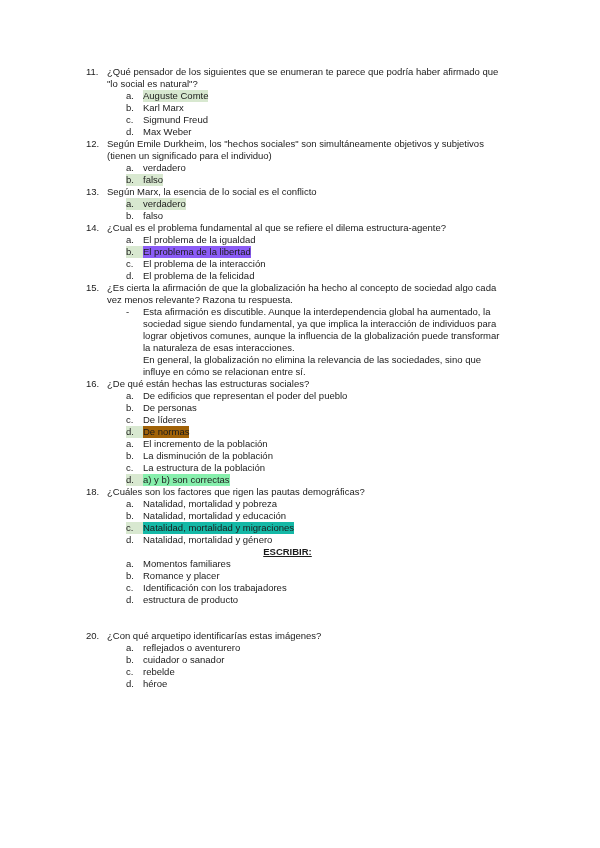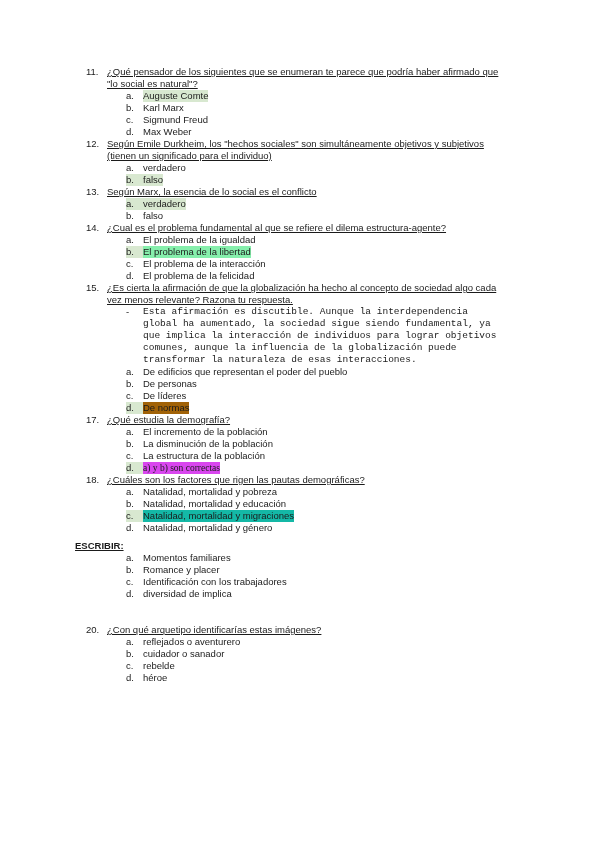--- a/index.html
+++ b/index.html
@@ -25,21 +25,20 @@
   }
   .q-head {
     display: flex;
   }
   .q-num {
     width: 21px;
     flex-shrink: 0;
   }
   .q-text {
     flex: 1;
-    text-decoration: underline;
   }
   .option {
     display: flex;
     margin-left: 40px;
   }
   .option .letter {
     width: 17px;
     flex-shrink: 0;
   }
   .option .opt-text {
@@ -48,29 +47,28 @@
   .answer-row {
     display: flex;
     margin-left: 40px;
   }
   .answer-row .dash {
     width: 17px;
     flex-shrink: 0;
   }
   .answer-row .ans-text {
     flex: 1;
-    font-family: Liberation Mono, monospace;
   }
   .answer-p2 {
     margin-left: 57px;
   }
   .section-heading {
-    margin-top: 6px;
     text-decoration: underline;
     font-weight: bold;
+    text-align: center;
   }
   .spacer {
     height: 24px;
   }
 </style>
 </head>
 <body>
 
 <div class="page">
   <div>
@@ -128,79 +126,80 @@
         <div class="q-head">
           <span class="q-num">14.</span>
           <div class="q-text">¿Cual es el problema fundamental al que se refiere el dilema estructura-agente?</div>
         </div>
         <div class="option">
           <span class="letter">a.</span>
           <span class="opt-text">El problema de la igualdad</span>
         </div>
         <div class="option">
           <span class="letter" style="background: rgb(216, 232, 208);">b.</span>
-          <span class="opt-text" style="background: #86efac;">El problema de la libertad</span>
+          <span class="opt-text" style="background: #8b5cf6;">El problema de la libertad</span>
         </div>
         <div class="option">
           <span class="letter">c.</span>
           <span class="opt-text">El problema de la interacción</span>
         </div>
         <div class="option">
           <span class="letter">d.</span>
           <span class="opt-text">El problema de la felicidad</span>
         </div>
       </div>
       <div class="question">
         <div class="q-head">
           <span class="q-num">15.</span>
           <div class="q-text">¿Es cierta la afirmación de que la globalización ha hecho al concepto de sociedad algo cada vez menos relevante? Razona tu respuesta.</div>
         </div>
         <div class="answer-row">
           <span class="dash">-</span>
           <div class="ans-text">Esta afirmación es discutible. Aunque la interdependencia global ha aumentado, la sociedad sigue siendo fundamental, ya que implica la interacción de individuos para lograr objetivos comunes, aunque la influencia de la globalización puede transformar la naturaleza de esas interacciones.</div>
         </div>
-      </div>
-      <div class="question">
+        <div class="answer-p2">En general, la globalización no elimina la relevancia de las sociedades, sino que influye en cómo se relacionan entre sí.</div>
+      </div>
+      <div class="question">
+        <div class="q-head">
+          <span class="q-num">16.</span>
+          <div class="q-text">¿De qué están hechas las estructuras sociales?</div>
+        </div>
         <div class="option">
           <span class="letter">a.</span>
           <span class="opt-text">De edificios que representan el poder del pueblo</span>
         </div>
         <div class="option">
           <span class="letter">b.</span>
           <span class="opt-text">De personas</span>
         </div>
         <div class="option">
           <span class="letter">c.</span>
           <span class="opt-text">De líderes</span>
         </div>
         <div class="option">
           <span class="letter" style="background: rgb(216, 232, 208);">d.</span>
           <span class="opt-text" style="background: #a16207;">De normas</span>
         </div>
       </div>
       <div class="question">
-        <div class="q-head">
-          <span class="q-num">17.</span>
-          <div class="q-text">¿Qué estudia la demografía?</div>
-        </div>
         <div class="option">
           <span class="letter">a.</span>
           <span class="opt-text">El incremento de la población</span>
         </div>
         <div class="option">
           <span class="letter">b.</span>
           <span class="opt-text">La disminución de la población</span>
         </div>
         <div class="option">
           <span class="letter">c.</span>
           <span class="opt-text">La estructura de la población</span>
         </div>
         <div class="option">
           <span class="letter" style="background: rgb(216, 232, 208);">d.</span>
-          <span class="opt-text" style="background: #d946ef; font-family: Liberation Serif, serif;">a) y b) son correctas</span>
+          <span class="opt-text" style="background: #86efac;">a) y b) son correctas</span>
         </div>
       </div>
       <div class="question">
         <div class="q-head">
           <span class="q-num">18.</span>
           <div class="q-text">¿Cuáles son los factores que rigen las pautas demográficas?</div>
         </div>
         <div class="option">
           <span class="letter">a.</span>
           <span class="opt-text">Natalidad, mortalidad y pobreza</span>
@@ -227,21 +226,21 @@
         <div class="option">
           <span class="letter">b.</span>
           <span class="opt-text">Romance y placer</span>
         </div>
         <div class="option">
           <span class="letter">c.</span>
           <span class="opt-text">Identificación con los trabajadores</span>
         </div>
         <div class="option">
           <span class="letter">d.</span>
-          <span class="opt-text">diversidad de implica</span>
+          <span class="opt-text">estructura de producto</span>
         </div>
       </div>
       <div class="spacer"></div>
       <div class="question">
         <div class="q-head">
           <span class="q-num">20.</span>
           <div class="q-text">¿Con qué arquetipo identificarías estas imágenes?</div>
         </div>
         <div class="option">
           <span class="letter">a.</span>

